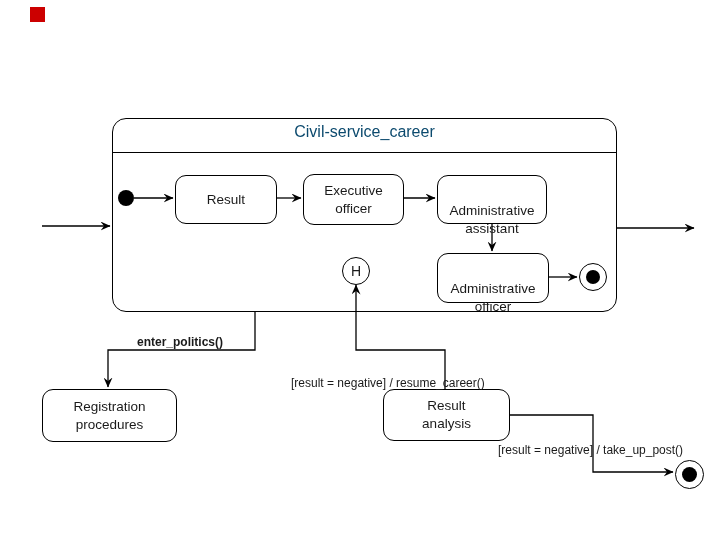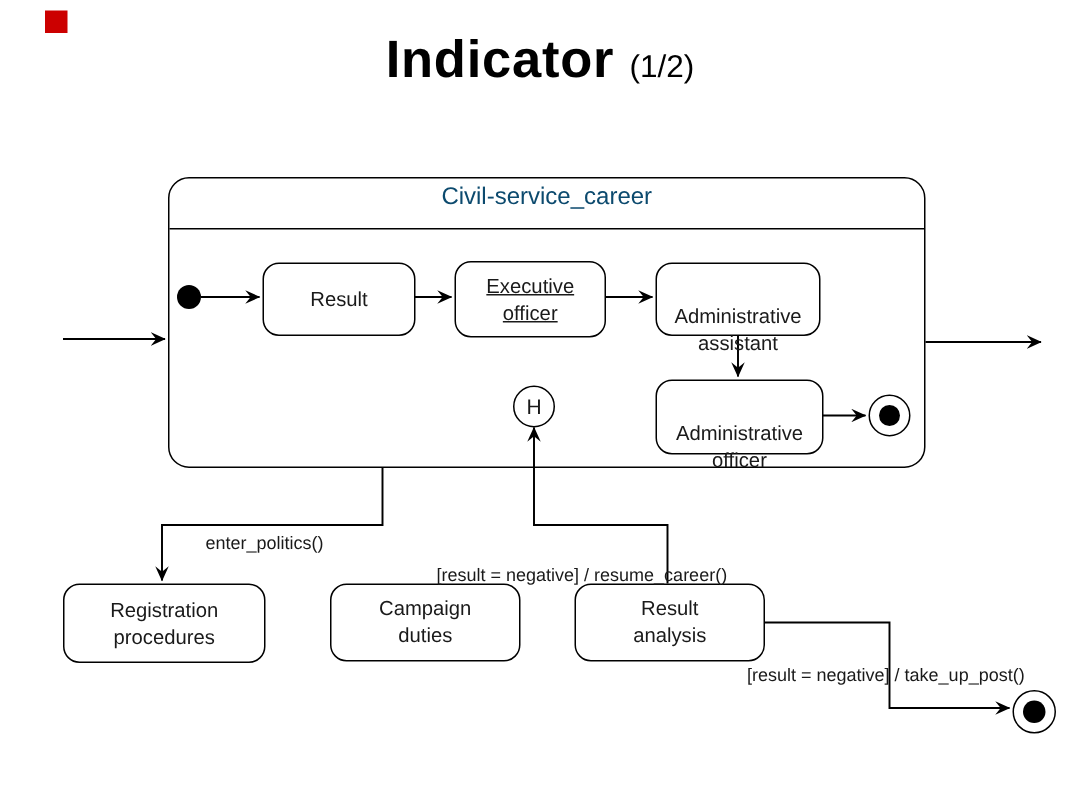--- a/index.html
+++ b/index.html
@@ -16,49 +16,47 @@
     border:1.6px solid #000;border-radius:14px;background:#fff;z-index:1;}
   .composite .hdr{height:29px;border-bottom:1.4px solid #000;text-align:center;
     font-size:16px;padding-top:4px;color:#0c4a6e;}
   
   svg.wires{position:absolute;left:0;top:0;z-index:2;}
   
   .state{position:absolute;border:1.5px solid #000;border-radius:11px;background:#fff;
     display:flex;align-items:center;justify-content:center;text-align:center;
     font-size:13.5px;line-height:1.3;color:#1a1a1a;z-index:3;}
   .state span{display:inline-block;}
-  .w70 span{max-width:70px;text-decoration:underline;} .w98 span{max-width:99px;margin-top:40px;} .w110 span{max-width:112px;}
+  .w70 span{max-width:70px;} .w98 span{max-width:99px;margin-top:40px;} .w110 span{max-width:112px;}
   .w80 span{max-width:80px;} .w60 span{max-width:62px;}
   
   .initial{position:absolute;left:118px;top:190px;width:16px;height:16px;border-radius:50%;
     background:#000;z-index:3;}
   .hnode{position:absolute;left:342px;top:257px;width:26px;height:26px;border-radius:50%;
     border:1.3px solid #000;background:#fff;display:flex;align-items:center;justify-content:center;
     font-size:14px;color:#1a1a1a;z-index:3;}
   .final{position:absolute;border:1.5px solid #000;border-radius:50%;background:#fff;
     display:flex;align-items:center;justify-content:center;z-index:3;}
   .final .dot{border-radius:50%;background:#000;}
   .final1{left:579px;top:263px;width:26px;height:26px;} .final1 .dot{width:14px;height:14px;}
   .final2{left:675px;top:460px;width:27px;height:27px;} .final2 .dot{width:15px;height:15px;}
   
   .tlabel{position:absolute;font-size:12px;color:#1a1a1a;white-space:nowrap;z-index:4;}
-  .lbl-enter{left:137px;top:355px;}
+  .lbl-enter{left:137px;top:335px;font-weight:bold;}
   .lbl-resume{left:291px;top:334px;margin-top:42px;}
   .lbl-post{left:498px;top:443px;}
 </style>
 </head>
 <body>
 
 <div class="slide">
 
   <div class="accent-square" style="background: rgb(204, 0, 0);"></div>
 
   <div class="title">
-    <div><span>Indicator</span>
-      <span class="suffix">(1/2)</span></div>
   </div>
 
   <div class="composite">
     <div class="hdr">Civil-service_career</div>
   </div>
 
   <svg class="wires" width="720" height="540" viewBox="0 0 720 540">
     <defs>
       <marker id="arr" markerWidth="11" markerHeight="9" refX="9.5" refY="4.5" orient="auto" markerUnits="userSpaceOnUse">
         <path d="M0,0 L10,4.5 L0,9 L3.6,4.5 Z" fill="#000"></path>
@@ -101,23 +99,20 @@
     </div>
 
   <div class="final final1">
     <div class="dot"></div>
     </div>
 
   <div class="state w110" style="left:42px;top:389px;width:133px;height:51px;">
     <span>Registration procedures</span>
     </div>
 
-  <div class="state w80" style="left:220px;top:389px;width:125px;height:50px;">
-    <span>Campaign duties</span>
-    </div>
 
   <div class="state w60" style="left:383px;top:389px;width:125px;height:50px;">
     <span>Result analysis</span>
     </div>
 
   <div class="final final2">
     <div class="dot"></div>
     </div>
 
   <div class="tlabel lbl-enter">enter_politics()</div>

